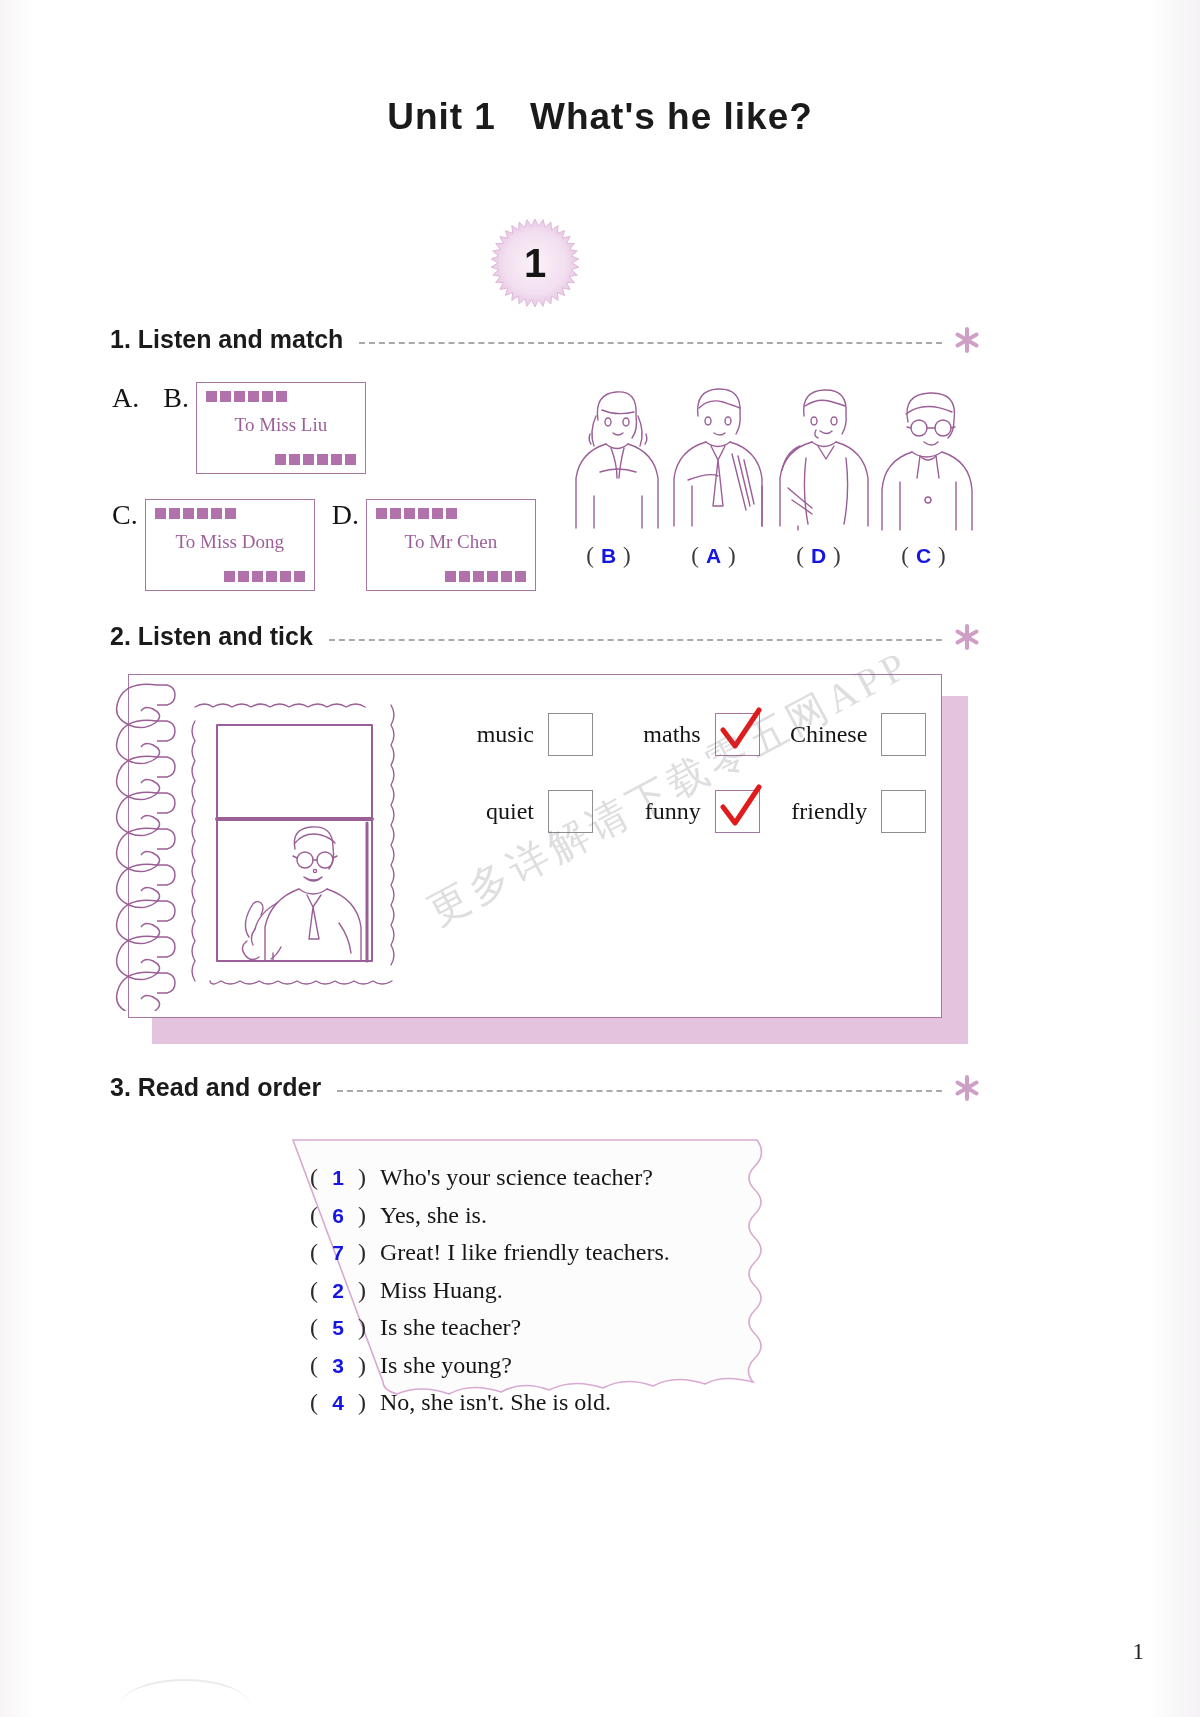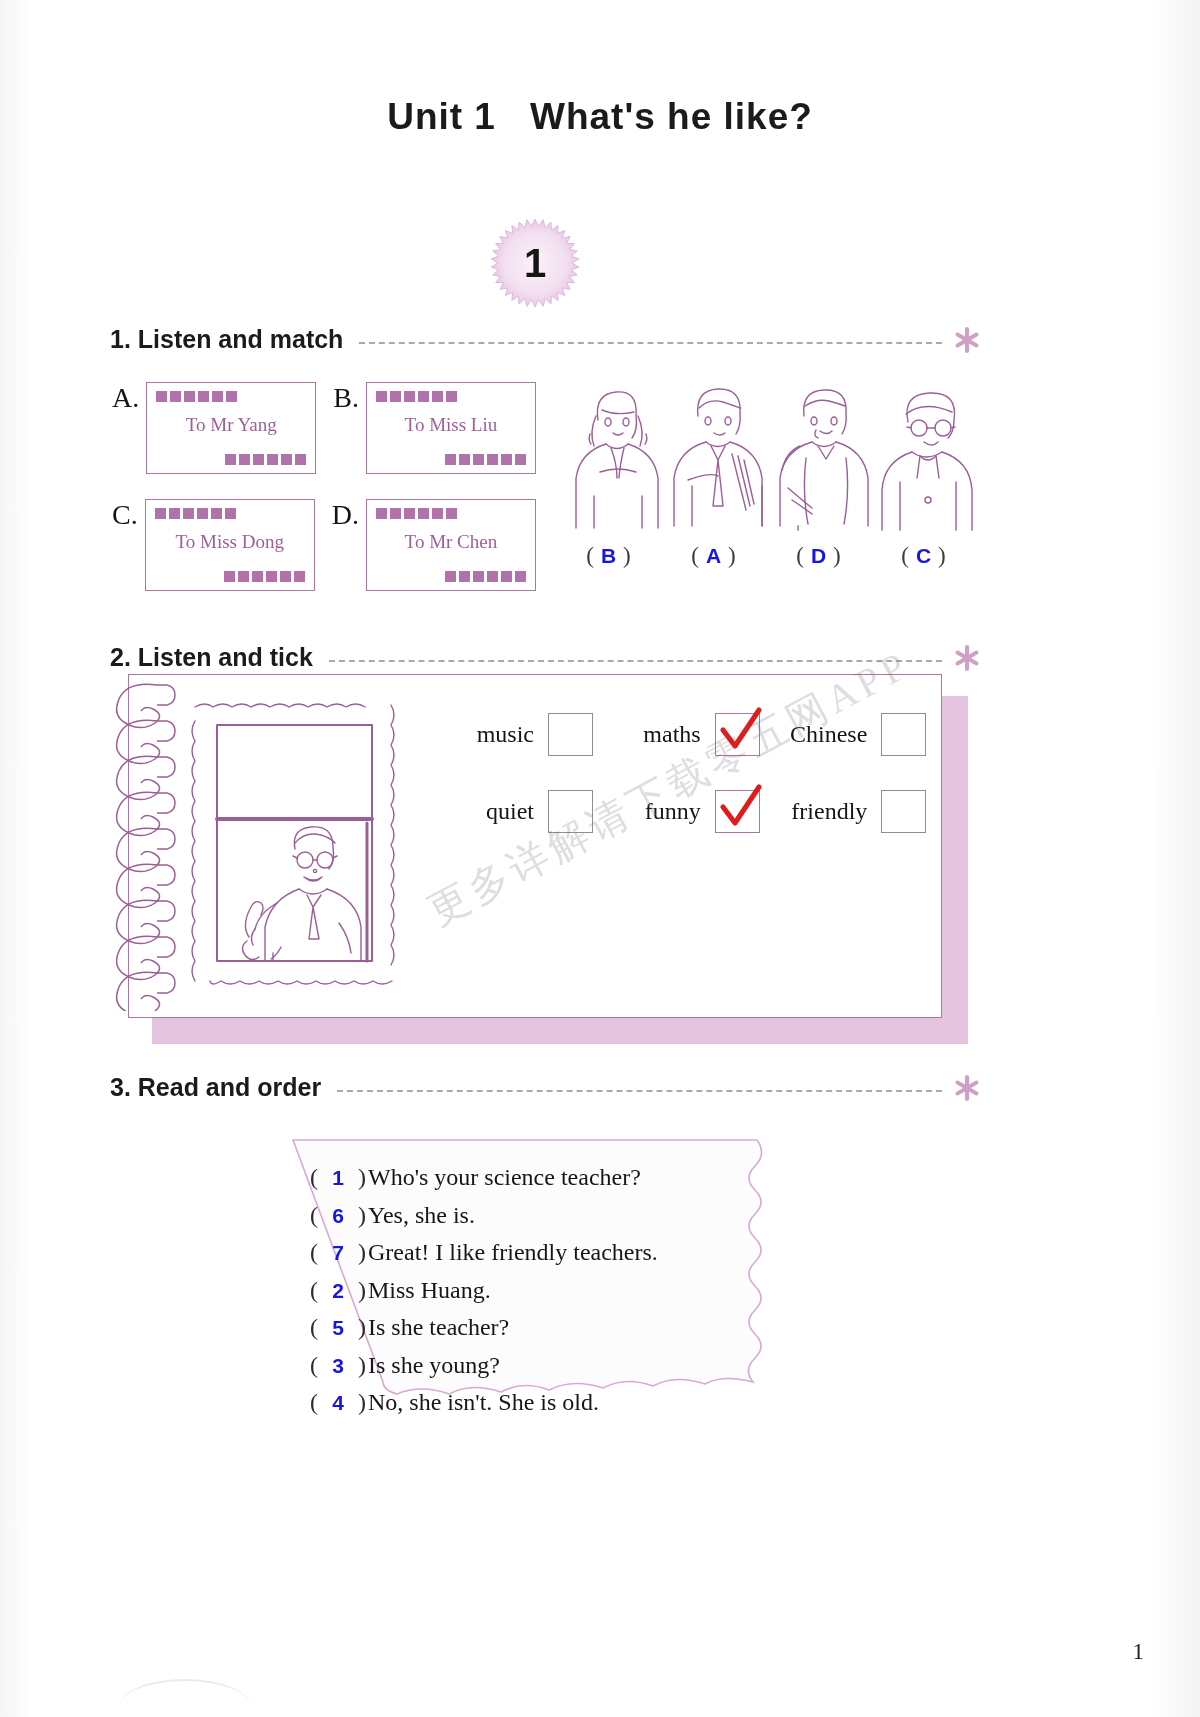--- a/index.html
+++ b/index.html
@@ -113,21 +113,21 @@
   .lines{position:absolute;left:23px;top:30px;width:450px;}
   .pline{
     display:flex;align-items:baseline;margin-bottom:10.5px;
     font-family:"Liberation Serif", serif;font-size:24px;color:#161616;
   }
   .pline .par{color:#2b2b2b;}
   .pline .num{
     color:#1616e0;font-weight:bold;width:40px;text-align:center;
     font-family:"Liberation Sans",sans-serif;font-size:21px;
   }
-  .pline .txt{margin-left:2px;}
+  .pline .txt{margin-left:14px;}
   
   .wm{
     position:absolute;left:400px;top:760px;
     font-family:"Liberation Serif", serif;
     font-size:40px;color:rgba(110,100,110,.22);
     transform:rotate(-28deg);white-space:nowrap;
     letter-spacing:5px;pointer-events:none;
   }
   
   .pageno{
@@ -172,39 +172,20 @@
         <i></i>
         <i></i>
         <i></i>
       </span>
   </div>
 
   <div class="cards">
     <div class="cardrow">
       <div class="cardcell">
         <span class="cardletter">A.</span>
-        <div class="envelope">
-          <span class="stamps tl">
-              <b></b>
-              <b></b>
-              <b></b>
-              <b></b>
-              <b></b>
-              <b></b>
-            </span>
-          <span class="envtext">To Mr Yang</span>
-          <span class="stamps br">
-              <b></b>
-              <b></b>
-              <b></b>
-              <b></b>
-              <b></b>
-              <b></b>
-            </span>
-        </div>
       </div>
       <div class="cardcell">
         <span class="cardletter">B.</span>
         <div class="envelope">
           <span class="stamps tl">
               <b></b>
               <b></b>
               <b></b>
               <b></b>
               <b></b>
@@ -353,21 +334,21 @@
     </svg>
   </div>
 
   <div class="answers">
     <div class="ansitem"><span>(</span><span class="v">B</span><span>)</span></div>
     <div class="ansitem"><span>(</span><span class="v">A</span><span>)</span></div>
     <div class="ansitem"><span>(</span><span class="v">D</span><span>)</span></div>
     <div class="ansitem"><span>(</span><span class="v">C</span><span>)</span></div>
   </div>
 
-  <div class="sec" style="top:643px;align-items:center;">
+  <div class="sec" style="top:622px;align-items:center;">
     <span class="lbl">2. Listen and tick</span>
     <span class="dots"></span>
     <span class="flower">
         <i></i>
         <i></i>
         <i></i>
       </span>
   </div>
 
   <div class="notebook">

